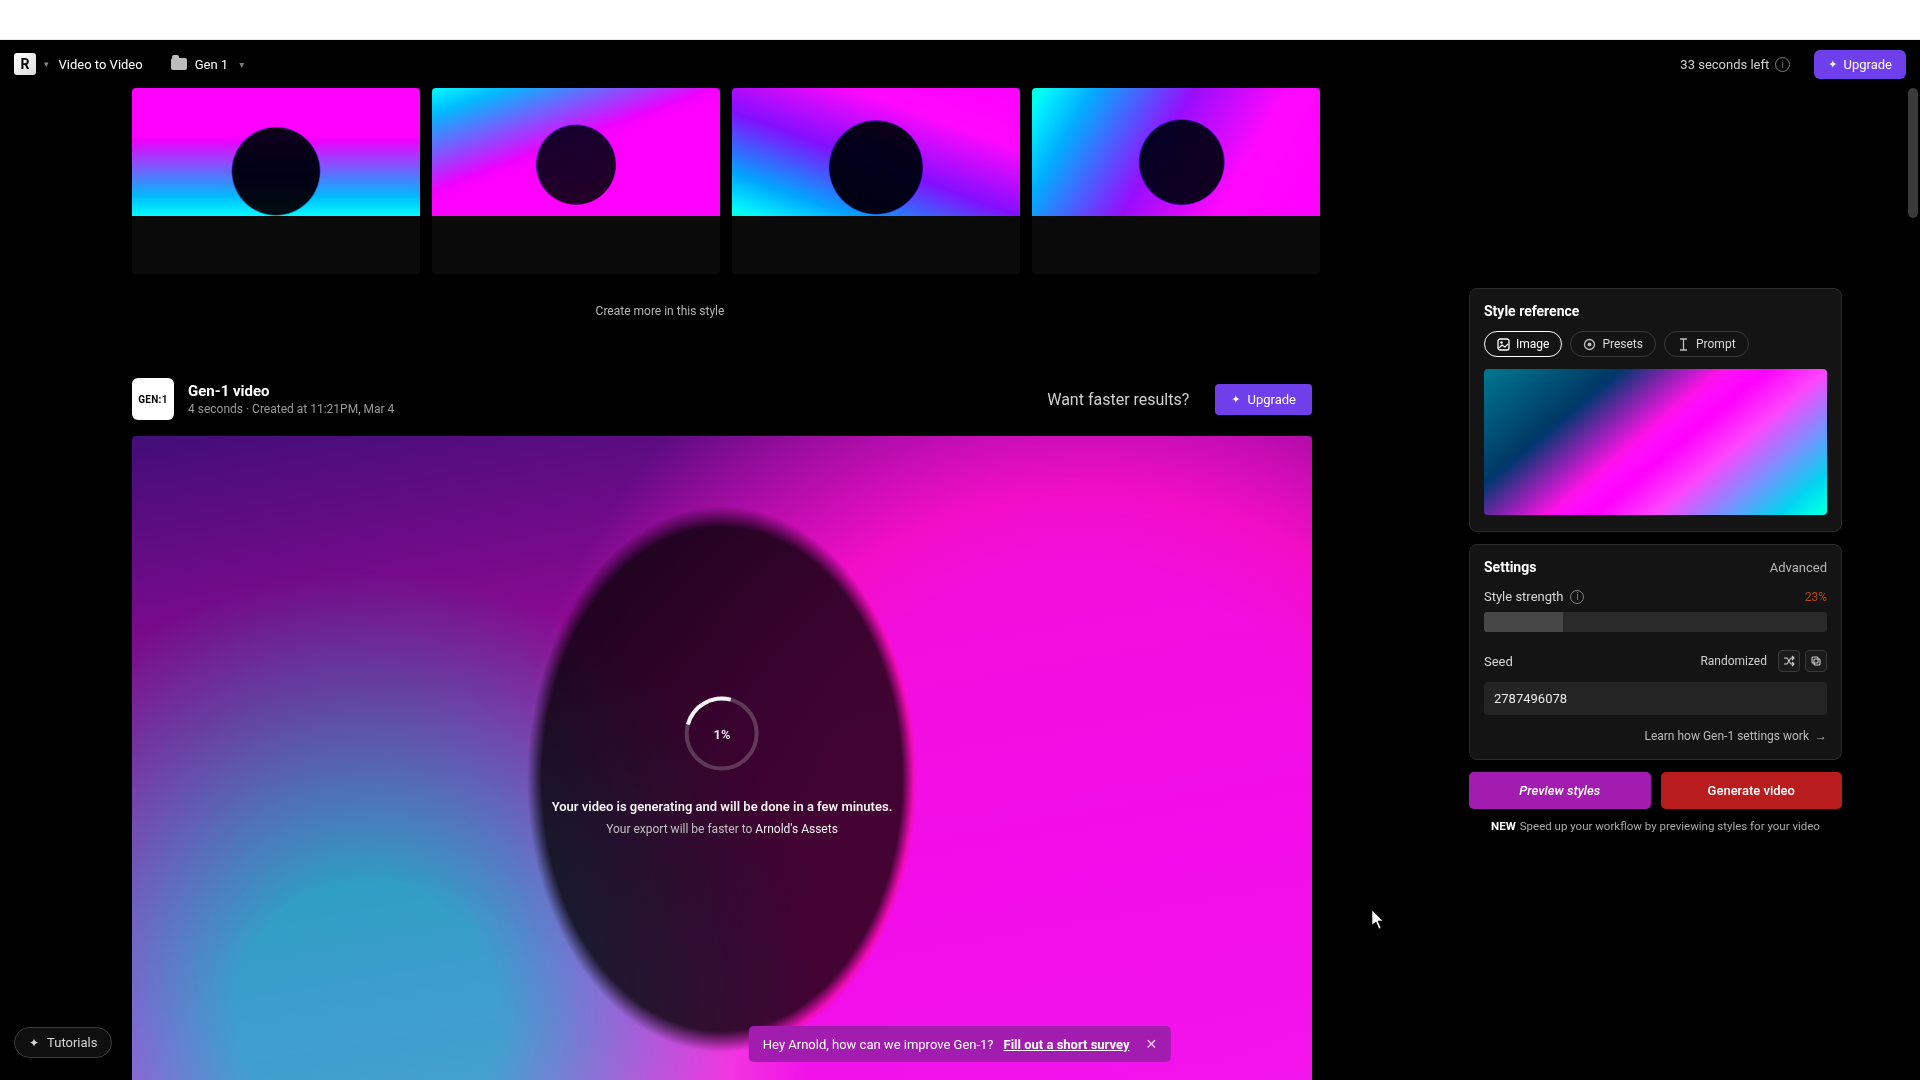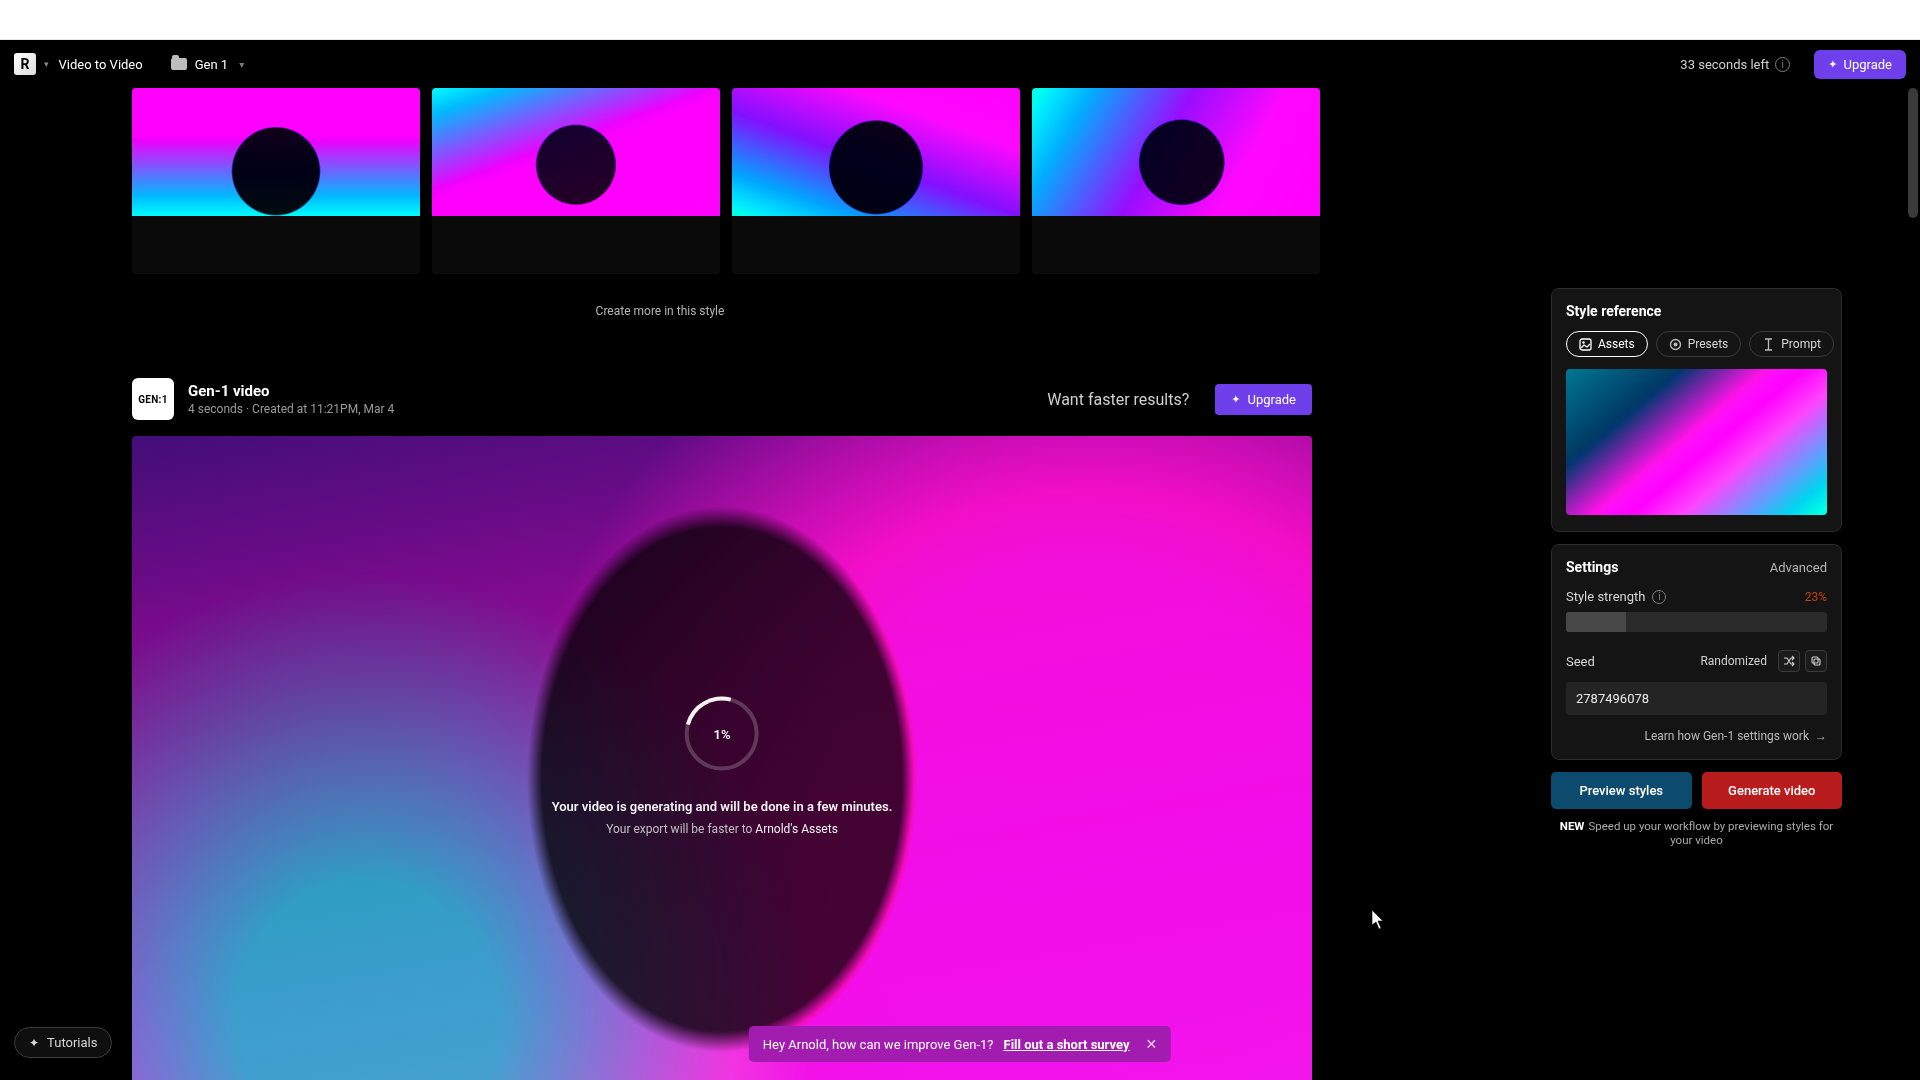--- a/index.html
+++ b/index.html
@@ -20,21 +20,21 @@
 .appbar .project .chev { font-size: 10px; color: #7a7a7a; margin-left: 3px; }
 .appbar-spacer { flex: 1; }
 .seconds-left { display:flex; align-items:center; gap:6px; color:#cfcfcf; font-size: 13px; }
 .info-circle { width:15px; height:15px; border:1.5px solid #7d7d7d; border-radius:50%; display:flex; align-items:center; justify-content:center; font-size:10px; color:#7d7d7d; }
 .btn-upgrade-top { margin-left: 14px; background:#703FEC; color:#fff; border:none; border-radius:6px; padding:7px 14px; font-size:13px; display:flex; align-items:center; gap:6px; cursor:pointer; }
 .sparkle { font-size: 11px; }
 
 
 .main { position:absolute; top:48px; left:0; right:0; bottom:0; display:flex; }
 .canvas { flex: 1; position: relative; overflow: hidden; }
-.right-panel { width: 291px; position: absolute; right: 78px; top: 200px; }
+.right-panel { width: 373px; position: absolute; right: 78px; top: 200px; }
 
 
 .thumbs { display:flex; gap:12px; padding: 0 0 0 132px; margin-top: 0; }
 .thumb { width: 288px; height: 186px; background: #0a0a0a; border-radius: 4px; overflow:hidden; position:relative; }
 .thumb-img { width:100%; height: 128px; }
 .thumb .neon { width:100%; height:100%; background:
   radial-gradient(circle at 50% 65%, rgba(0,0,0,0.9) 0 26%, transparent 27%),
   linear-gradient(180deg, #ff2ecf 0%, #b023ff 40%, #1ad9e6 100%);
   filter: saturate(1.6) contrast(1.1);
 }
@@ -97,21 +97,21 @@
 .slider-fill { position:absolute; left:0; top:0; bottom:0; border-radius:3px 0 0 3px; background:#474747; }
 .seed-row { display:flex; align-items:center; font-size:13px; color:#d6d6d6; margin-top:18px; }
 .seed-status { margin-left:auto; font-size:12px; color:#cfcfcf; margin-right:6px; }
 .ico-btn { width:22px; height:22px; border:1px solid #3a3a3a; border-radius:4px; background:#1b1b1b; display:flex; align-items:center; justify-content:center; font-size:11px; color:#cfcfcf; margin-left:5px; cursor:pointer; }
 .seed-input { margin-top:10px; width:100%; background:#242424; border:none; border-radius:4px; color:#e9e9e9; font-size:13px; padding:9px 10px; }
 .learn { text-align:right; font-size:12px; color:#b9b9b9; margin-top:14px; cursor:pointer; }
 .learn .arr { margin-left:6px; }
 
 .action-row { display:flex; gap:10px; margin-top: 4px; }
 .btn-preview, .btn-generate { flex:1; border:none; border-radius:5px; padding:11px 0; font-size:13px; font-weight:500; cursor:pointer; color:#fff; }
-.btn-preview { background:#0c4a6e; }
+.btn-preview { background:#a21caf;font-style:italic; }
 .btn-generate { background:#b91c1c; }
 .new-tip { font-size:11.5px; color:#a9a9a9; text-align:center; margin-top:10px; }
 .new-tip .badge-new { color:#fff; font-weight:700; margin-right:4px; }
 
 
 .tutorials { position:absolute; left:14px; bottom:22px; display:flex; align-items:center; gap:8px; border:1px solid #3b3b3b; border-radius:20px; padding:7px 14px; font-size:13px; color:#d6d6d6; background:#0f0f0f; cursor:pointer; }
 .tutorials .spark { font-size:12px; }
 
 
 .toast { position:absolute; left:50%; transform:translateX(-50%); bottom:18px; background:#a21caf; color:#fff; border-radius:5px; padding:10px 14px; font-size:13px; display:flex; align-items:center; gap:10px; }
@@ -217,21 +217,21 @@
         <div class="panel-title">Style reference</div>
         <div class="chips">
           <div class="chip active">
             <span class="ci">
               <svg width="13" height="13" viewBox="0 0 13 13">
                   <rect x="1" y="1" width="11" height="11" rx="2" fill="none" stroke="#fff" stroke-width="1.3"></rect>
                   <circle cx="4.5" cy="4.5" r="1.2" fill="#fff"></circle>
                   <path d="M2 10 L5 7 L8 9 L11 6" fill="none" stroke="#fff" stroke-width="1.3"></path>
                 </svg>
             </span>
-            <span>Assets</span>
+            <span>Image</span>
           </div>
           <div class="chip">
             <span class="ci">
               <svg width="13" height="13" viewBox="0 0 13 13">
                   <circle cx="6.5" cy="6.5" r="5" fill="none" stroke="#bdbdbd" stroke-width="1.3"></circle>
                   <circle cx="6.5" cy="6.5" r="2" fill="#bdbdbd"></circle>
                 </svg>
             </span>
             <span>Presets</span>
           </div>

